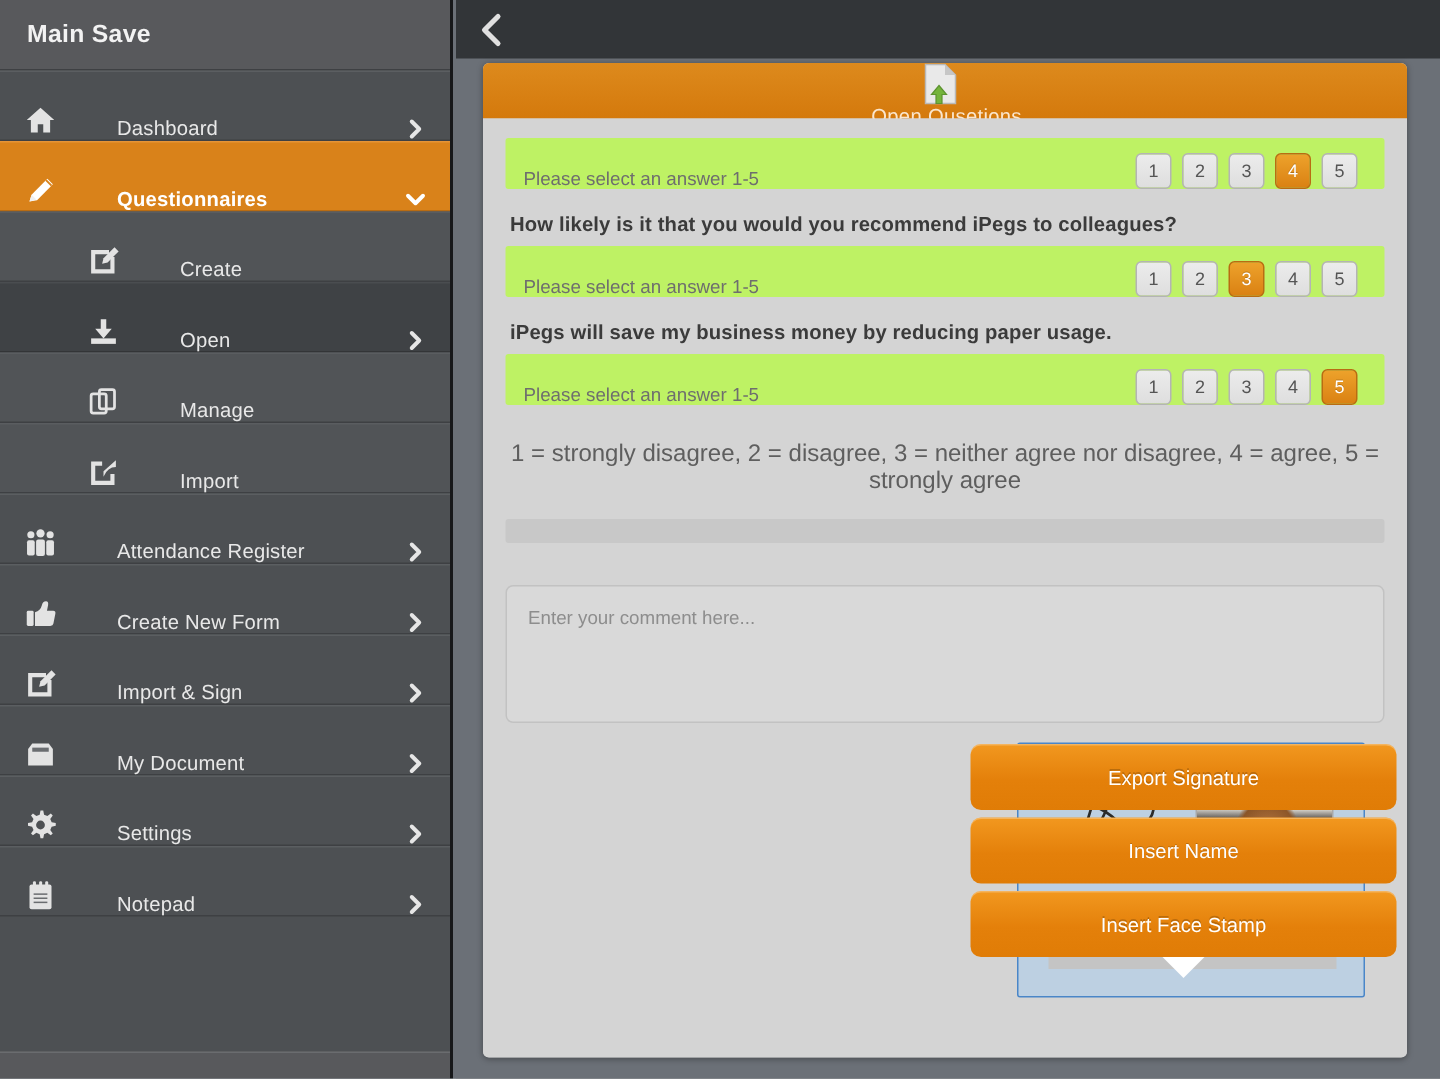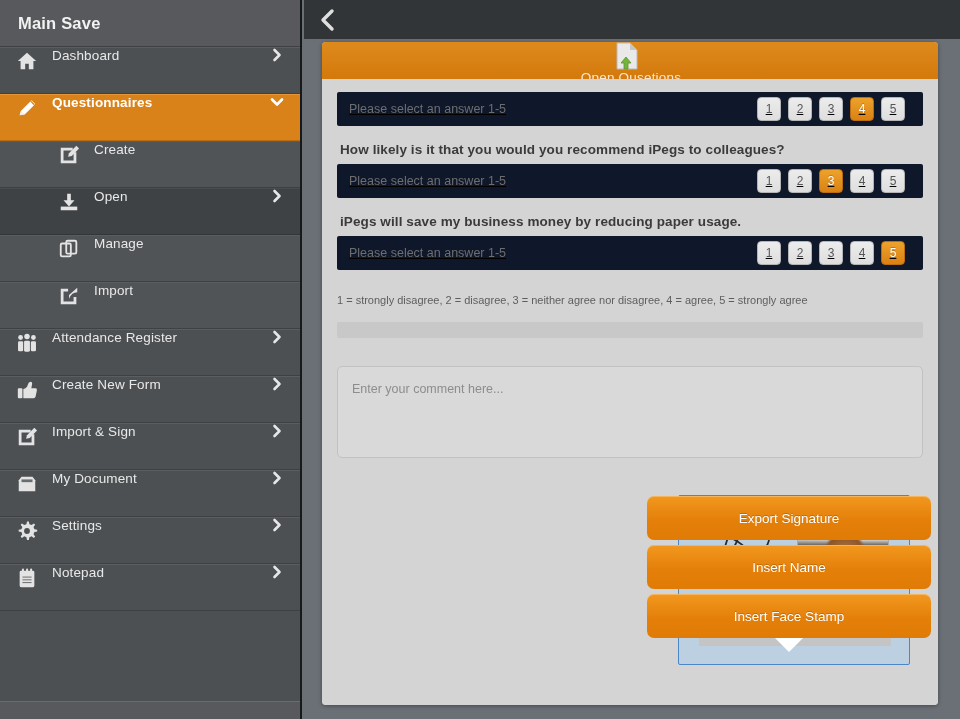--- a/index.html
+++ b/index.html
@@ -26,26 +26,27 @@
     padding-left: 18px;
     border-bottom: 1px solid #3e4043;
   }
   #menu-header .title {
     color: #f2f2f2; font-size: 16.5px; font-weight: bold;
     letter-spacing: 0.2px;
   }
   .nav-item {
     position: relative;
     height: 47px;
-    display: flex; align-items: flex-start;
+    display: flex; align-items: flex-end;
     border-bottom: 1px solid #3e4043;
     border-top: 1px solid #5b5e61;
     background: #4d5053;
     padding-left: 14px;
     cursor: pointer;
+    gap: 26px;
   }
   .nav-item.active-parent {
     background: #d9821a;
     border-top: 1px solid #e59436;
     border-bottom: 1px solid #b96c12;
     font-weight: bold;
   }
   .nav-item.sub {
     background: #515457;
     padding-left: 56px;
@@ -149,25 +150,24 @@
 
   .q-title {
     font-size: 13.5px;
     color: #3b3b3b;
     font-weight: 600;
     padding: 16px 3px 7px 3px;
     letter-spacing: 0.1px;
   }
   .q-row {
     height: 34px;
-    background: #0f172a;
+    background: #bef264;
     border-radius: 2px;
-    display: flex; align-items: center;
+    display: flex; align-items: flex-end;
     padding: 0 18px 0 12px;
-    text-decoration: underline;
   }
   .q-prompt {
     color: #6e6e6e; font-size: 12.5px; flex: 1 1 auto;
   }
   .rating {
     display: flex; gap: 7px;
   }
   .rate-btn {
     width: 24px; height: 24px;
     border-radius: 4px;
@@ -177,22 +177,22 @@
     border: 1px solid #b4b4b4;
     cursor: pointer;
   }
   .rate-btn.sel {
     background: linear-gradient(#eda22b, #da8113);
     border: 1px solid #b96c12;
     color: #ffffff;
     text-shadow: 0 -1px 0 rgba(0,0,0,0.2);
   }
   #legend {
-    text-align: left;
-    font-size: 11px;
+    text-align: center;
+    font-size: 16px;
     color: #5e5e5e;
     padding: 24px 0 16px 0;
   }
   #legend-bar {
     height: 16px;
     background: #c8c8c8;
     border-radius: 2px;
   }
   #comment-box {
     margin-top: 28px;

